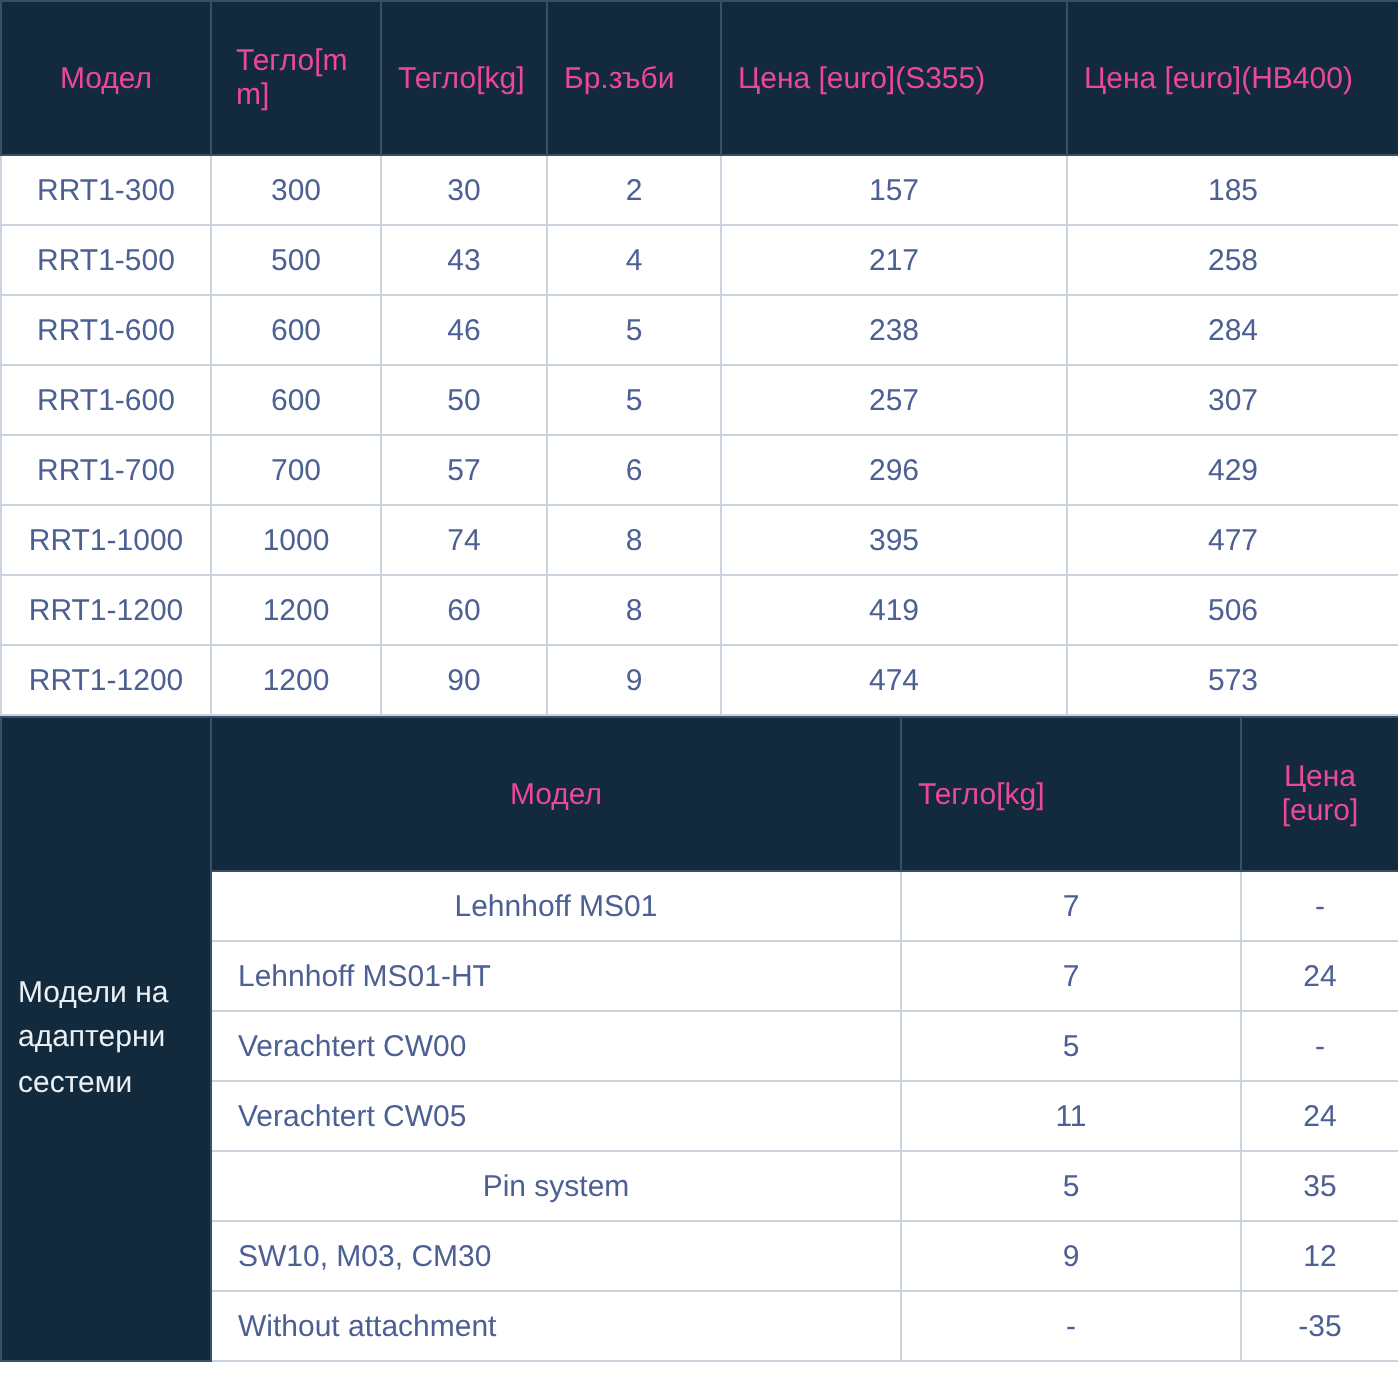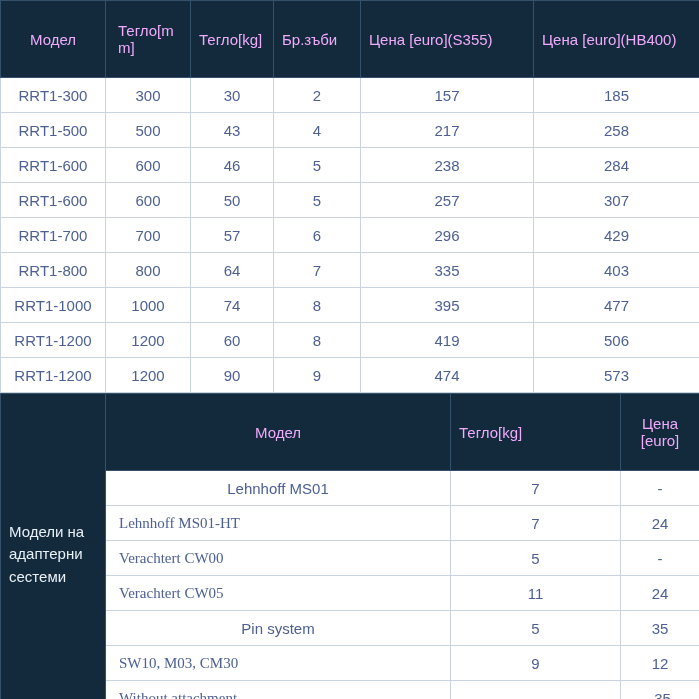--- a/index.html
+++ b/index.html
@@ -5,21 +5,21 @@
   html, body { margin: 0; padding: 0; background: #ffffff; }
   body {
     width: 699px; height: 699px; overflow: hidden;
     font-family: "Liberation Sans", "DejaVu Sans", sans-serif;
   }
   table { border-collapse: collapse; table-layout: fixed; width: 699px; }
   th, td { box-sizing: border-box; font-size: 15px; font-weight: 400; overflow: hidden; }
 
   
   th {
-    background: #132a3d; color: #f0abfc;
+    background: #132a3d; color: #ec4899;
     border: 1px solid #35506a;
     text-align: left; padding: 21px 8px; vertical-align: middle; margin-left: 22px;
   }
   th.center { text-align: center; }
   th.breakword { word-break: break-all; padding-left: 12px; padding-right: 6px; }
 
   
   td {
     color: #4c6094; background: #ffffff;
     border: 1px solid #c9d4df;
@@ -31,21 +31,21 @@
 
   .t2 tr.hdr { height: 50px; }
   .t2 tr.row { height: 35px; border-radius: 11px; }
 
   .t2 td.side {
     background: #132a3d; color: #e9f0f6;
     text-align: left; vertical-align: middle;
     padding: 0 8px; border: 1px solid #35506a;
     line-height: 1.5;
   }
-  .t2 td.model-left  { text-align: left; padding-left: 13px; font-family: Liberation Serif, serif; }
+  .t2 td.model-left  { text-align: left; padding-left: 13px; }
   .t2 td.model-center{ text-align: center; }
 </style>
 </head>
 <body>
 
 <table class="t1">
   <colgroup>
     <col style="width:105px">
       <col style="width:85px">
       <col style="width:83px">
@@ -96,28 +96,20 @@
       <td>257</td>
       <td>307</td>
     </tr>
     <tr>
       <td>RRT1-700</td>
       <td>700</td>
       <td>57</td>
       <td>6</td>
       <td>296</td>
       <td>429</td>
-    </tr>
-    <tr>
-      <td>RRT1-800</td>
-      <td>800</td>
-      <td>64</td>
-      <td>7</td>
-      <td>335</td>
-      <td>403</td>
     </tr>
     <tr>
       <td>RRT1-1000</td>
       <td>1000</td>
       <td>74</td>
       <td>8</td>
       <td>395</td>
       <td>477</td>
     </tr>
     <tr>

